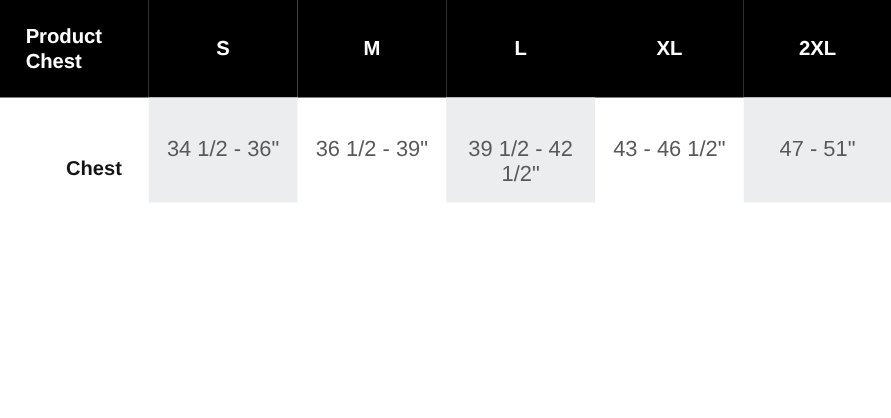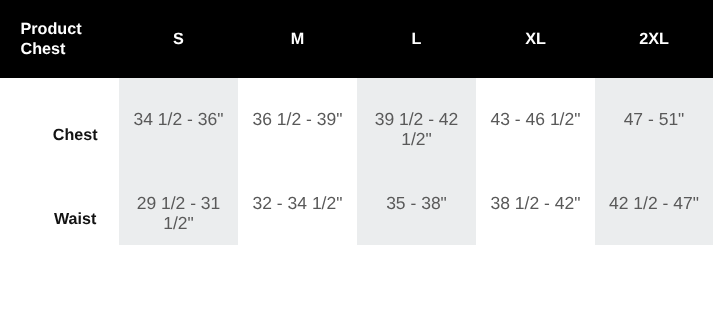--- a/index.html
+++ b/index.html
@@ -95,23 +95,15 @@
     </thead>
     <tbody>
       <tr class="data-row">
         <td class="rowlabel">Chest</td>
         <td class="shaded">34 1/2 - 36"</td>
         <td>36 1/2 - 39"</td>
         <td class="shaded">39 1/2 - 42 1/2"</td>
         <td>43 - 46 1/2"</td>
         <td class="shaded">47 - 51"</td>
       </tr>
-      <tr class="data-row">
-        <td class="rowlabel">Waist</td>
-        <td class="shaded">29 1/2 - 31 1/2"</td>
-        <td>32 - 34 1/2"</td>
-        <td class="shaded">35 - 38"</td>
-        <td>38 1/2 - 42"</td>
-        <td class="shaded">42 1/2 - 47"</td>
-      </tr>
     </tbody>
   </table>
 </div>
 
 </body></html>

